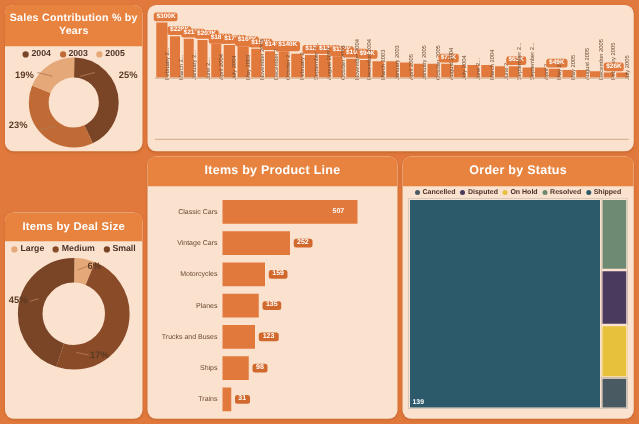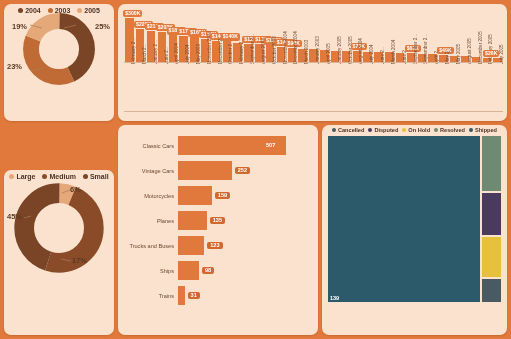--- a/index.html
+++ b/index.html
@@ -66,20 +66,21 @@
   .tile{position:absolute;box-sizing:border-box;border:1px solid #fae2ce;}
   .tile .tval{position:absolute;left:2px;bottom:1px;color:#fff;font-size:5.5px;
               font-weight:bold;line-height:1;}
 </style>
 </head>
 <body>
 
 <div class="dash">
 
   <div class="card" id="p-sales">
+    <div class="card-head">Sales Contribution % by Years</div>
     <div class="legend">
       <span class="li">
         <i class="dot" style="background:#7a4426"></i>
         <span>2004</span>
       </span>
       <span class="li">
         <i class="dot" style="background:#c06a35"></i>
         <span>2003</span>
       </span>
       <span class="li">
@@ -98,20 +99,21 @@
       <span class="pct" style="left:8px;top:8px">19%</span>
       <svg width="110" height="64" style="position:absolute;left:0;top:0;pointer-events:none">
         <path d="M60,14 L72,11" stroke="#b07a55" stroke-width="0.7" fill="none"></path>
         <path d="M38,14 L26,11" stroke="#b07a55" stroke-width="0.7" fill="none"></path>
         <path d="M40,54 L27,57" stroke="#b07a55" stroke-width="0.7" fill="none"></path>
       </svg>
     </div>
   </div>
 
   <div class="card" id="p-deal">
+    <div class="card-head">Items by Deal Size</div>
     <div class="legend">
       <span class="li">
         <i class="dot" style="background:#e5a878"></i>
         <span>Large</span>
       </span>
       <span class="li">
         <i class="dot" style="background:#8a4c28"></i>
         <span>Medium</span>
       </span>
       <span class="li">
@@ -296,20 +298,21 @@
           <div class="bar" style="height: 3.81333px;"></div>
         </div>
         <div class="bar-lbl" style="left: 365px; top: 46.1867px;">$26K</div>
         <div class="xlab" style="left: 381.186px; top: 60px;">July 2005</div>
         <div class="axis-line" style="left: 6px; top: 58px; width: 379px; height: 1px;"></div>
         <div class="axis-line" style="left: 6px; top: 107px; width: 379px; height: 1px;"></div>
       </div>
   </div>
 
   <div class="card" id="p-prod">
+    <div class="card-head">Items by Product Line</div>
     <div id="prodrows" style="padding:8px 6px 0 0">
         <div class="hrow">
           <div class="hname">Classic Cars</div>
           <div class="hbar" style="width: 108px;"></div>
           <div style="color: rgb(255, 255, 255); font-size: 5.6px; font-weight: bold; margin-left: -20px; line-height: 1;">507</div>
         </div>
         <div class="hrow">
           <div class="hname">Vintage Cars</div>
           <div class="hbar" style="width: 53.6805px;"></div>
           <div class="hval">252</div>
@@ -336,20 +339,21 @@
         </div>
         <div class="hrow">
           <div class="hname">Trains</div>
           <div class="hbar" style="width: 6.60355px;"></div>
           <div class="hval">31</div>
         </div>
       </div>
   </div>
 
   <div class="card" id="p-stat">
+    <div class="card-head">Order by Status</div>
     <div class="legend" style="gap:4px;font-size:5.6px;padding-top:2px">
       <span class="li">
         <i class="dot" style="background:#4a5a63;width:4px;height:4px"></i>
         <span>Cancelled</span>
       </span>
       <span class="li">
         <i class="dot" style="background:#4a3a5e;width:4px;height:4px"></i>
         <span>Disputed</span>
       </span>
       <span class="li">

